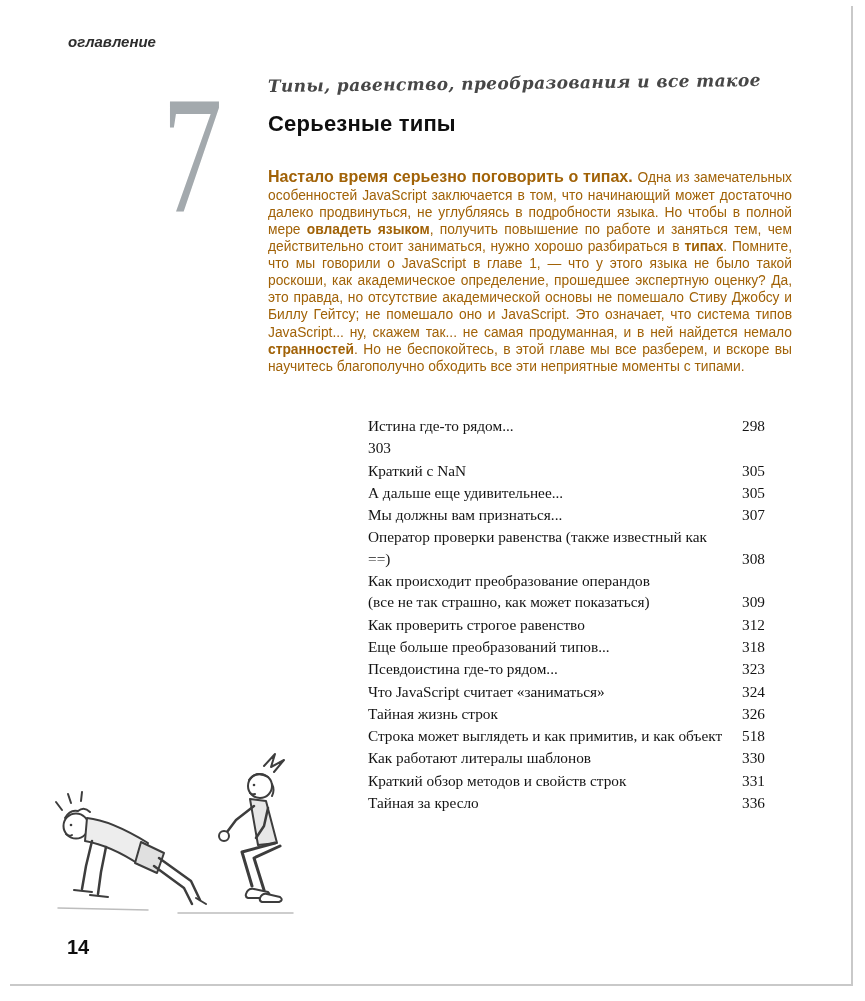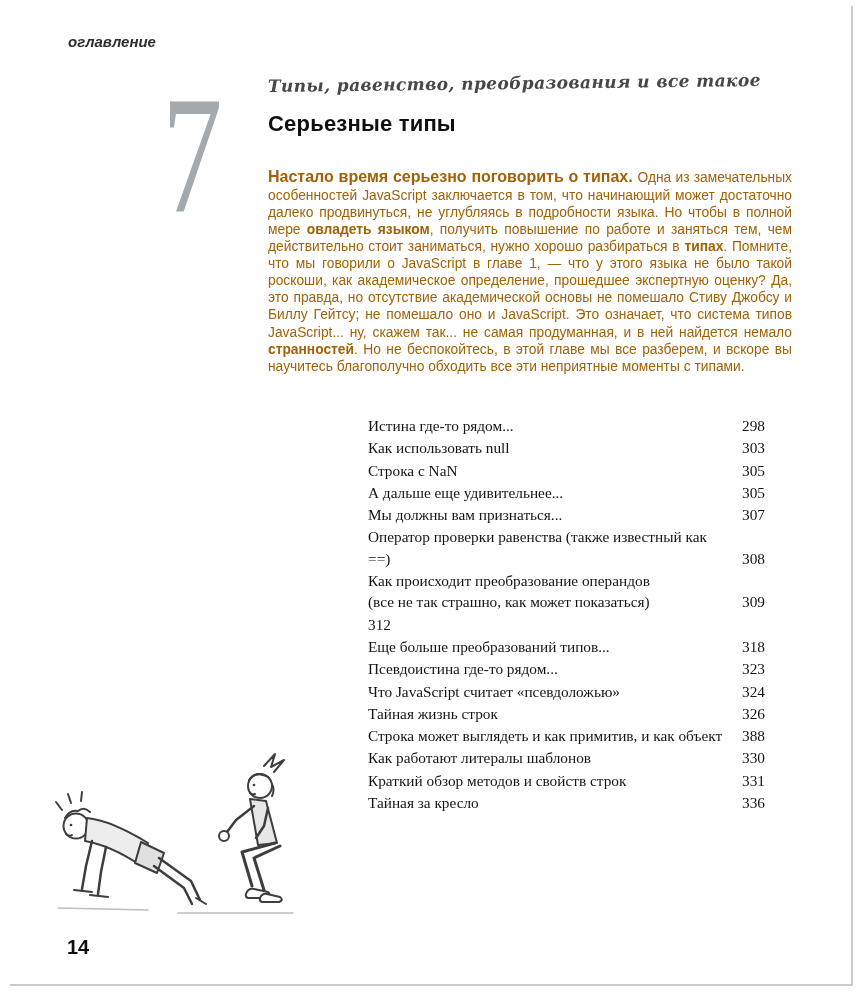--- a/index.html
+++ b/index.html
@@ -70,66 +70,66 @@
     <h1 class="chapter-title">Серьезные типы</h1>
     <p class="intro"><span class="seg-lead">Настало время серьезно поговорить о типах. </span><span class="seg-normal">Одна из замечательных особенностей JavaScript заключается в том, что начинающий может достаточно далеко продвинуться, не углубляясь в подробности языка. Но чтобы в полной мере </span><span class="seg-bold">овладеть языком</span><span class="seg-normal">, получить повышение по работе и заняться тем, чем действительно стоит заниматься, нужно хорошо разбираться в </span><span class="seg-bold">типах</span><span class="seg-normal">. Помните, что мы говорили о JavaScript в главе 1, — что у этого языка не было такой роскоши, как академическое определение, прошедшее экспертную оценку? Да, это правда, но отсутствие академической основы не помешало Стиву Джобсу и Биллу Гейтсу; не помешало оно и JavaScript. Это означает, что система типов JavaScript... ну, скажем так... не самая продуманная, и в ней найдется немало </span><span class="seg-bold">странностей</span><span class="seg-normal">. Но не беспокойтесь, в этой главе мы все разберем, и вскоре вы научитесь благополучно обходить все эти неприятные моменты с типами.</span></p>
   </div>
 
   <div class="toc">
       <div class="toc-row">
         <span class="toc-title">Истина где-то рядом...</span>
         <span class="toc-page">298</span>
       </div>
       <div class="toc-row">
-        <span class="toc-title">Как использовать null</span>
         <span class="toc-page">303</span>
       </div>
       <div class="toc-row">
-        <span class="toc-title">Строка с NaN</span>
+        <span class="toc-title">Краткий с NaN</span>
         <span class="toc-page">305</span>
       </div>
       <div class="toc-row">
         <span class="toc-title">А дальше еще удивительнее...</span>
         <span class="toc-page">305</span>
       </div>
       <div class="toc-row">
         <span class="toc-title">Мы должны вам признаться...</span>
         <span class="toc-page">307</span>
       </div>
       <div class="toc-row">
         <span class="toc-title">Оператор проверки равенства (также известный как ==)</span>
         <span class="toc-page">308</span>
       </div>
       <div class="toc-row">
         <span class="toc-title">Как происходит преобразование операндов
 (все не так страшно, как может показаться)</span>
         <span class="toc-page">309</span>
       </div>
       <div class="toc-row">
+        <span class="toc-title">Как проверить строгое равенство</span>
         <span class="toc-page">312</span>
       </div>
       <div class="toc-row">
         <span class="toc-title">Еще больше преобразований типов...</span>
         <span class="toc-page">318</span>
       </div>
       <div class="toc-row">
         <span class="toc-title">Псевдоистина где-то рядом...</span>
         <span class="toc-page">323</span>
       </div>
       <div class="toc-row">
-        <span class="toc-title">Что JavaScript считает «псевдоложью»</span>
+        <span class="toc-title">Что JavaScript считает «заниматься»</span>
         <span class="toc-page">324</span>
       </div>
       <div class="toc-row">
         <span class="toc-title">Тайная жизнь строк</span>
         <span class="toc-page">326</span>
       </div>
       <div class="toc-row">
         <span class="toc-title">Строка может выглядеть и как примитив, и как объект</span>
-        <span class="toc-page">388</span>
+        <span class="toc-page">518</span>
       </div>
       <div class="toc-row">
         <span class="toc-title">Как работают литералы шаблонов</span>
         <span class="toc-page">330</span>
       </div>
       <div class="toc-row">
         <span class="toc-title">Краткий обзор методов и свойств строк</span>
         <span class="toc-page">331</span>
       </div>
       <div class="toc-row">

